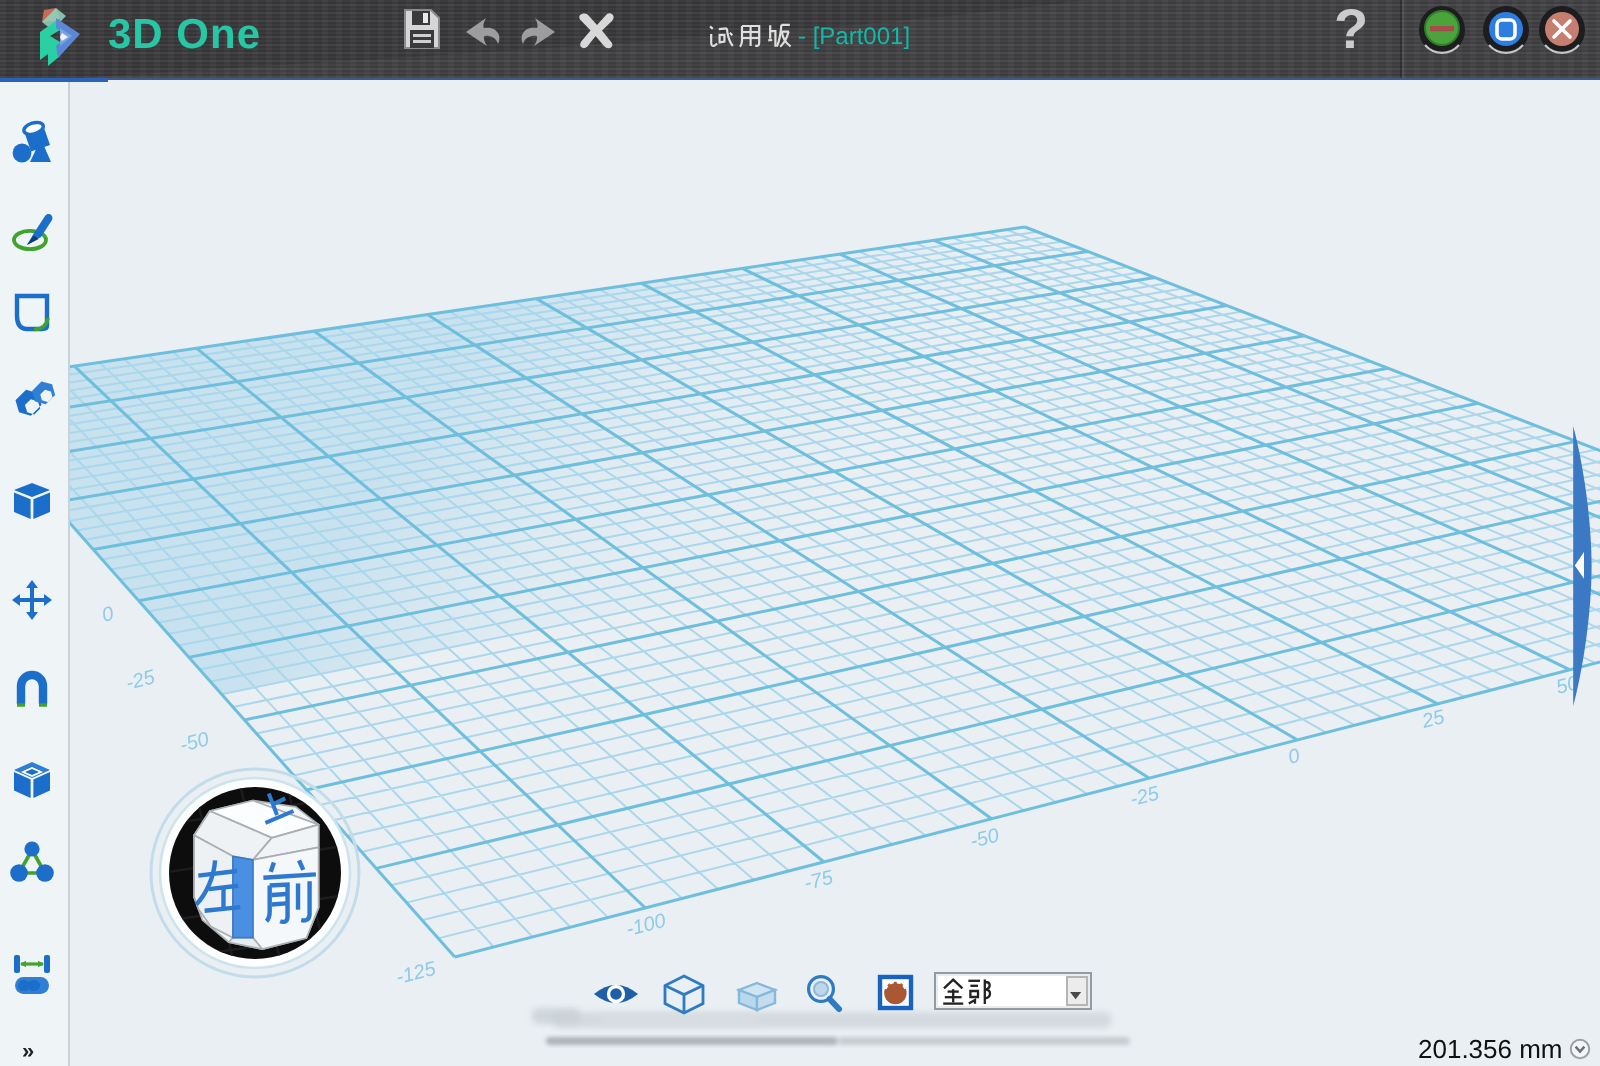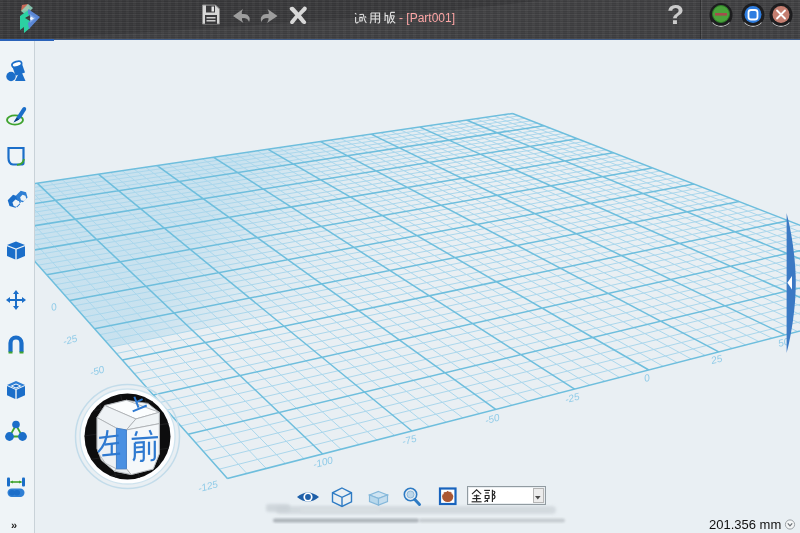--- a/index.html
+++ b/index.html
@@ -1,19 +1,19 @@
 <!DOCTYPE html>
 <html><head><meta charset="utf-8"><style>
 *{margin:0;padding:0;box-sizing:border-box}
 html,body{width:800px;height:533px;overflow:hidden;font-family:"Liberation Sans",sans-serif}
 #app{position:relative;width:800px;height:533px;background:#e9eff3}
 #titlebar{position:absolute;left:0;top:0;width:800px;height:39px;background:#39393b;overflow:hidden}
 .noise{position:absolute;inset:0;background:repeating-linear-gradient(0deg,rgba(255,255,255,.05) 0 1px,rgba(0,0,0,.06) 1px 2px,rgba(255,255,255,.02) 2px 3px,rgba(0,0,0,.04) 3px 4px),repeating-linear-gradient(90deg,rgba(255,255,255,.025) 0 3px,rgba(0,0,0,.025) 3px 7px)}
 #logotext{position:absolute;left:54px;top:6px;font-size:21px;font-weight:bold;color:#27c7a5;letter-spacing:0.5px}
-#doctitle{position:absolute;left:399px;top:11px;font-size:12px;color:#fca5a5}
+#doctitle{position:absolute;left:399px;top:11px;font-size:12px;color:#14b8a6}
 #help{position:absolute;left:667px;top:-1px;font-size:28px;font-weight:bold;color:#cbcbcb}
 #blueline{position:absolute;left:0;top:39px;width:800px;height:1px;background:#3d5a86;z-index:5}
 #blueline2{position:absolute;left:0;top:39px;width:54px;height:2px;background:#2a62b8;z-index:6}
 #sidebar{position:absolute;left:0;top:40px;width:35px;height:493px;background:#eff4f7;border-right:1px solid #c9d2d8}
 #canvas{position:absolute;left:35px;top:40px;width:765px;height:493px;background:#e9eff3;overflow:hidden}
 #mm{position:absolute;left:709px;top:517px;font-size:13px;color:#111}
 </style></head><body>
 <div id="app">
 
 <div id="canvas">
@@ -215,20 +215,21 @@
   <ellipse cx="753" cy="15" rx="11.5" ry="12" fill="#1d1d1f"></ellipse>
   <path d="M744.5 22.5 A 11.5 12 0 0 0 761.5 22.5" stroke="#c4c5c6" stroke-width="1.1" fill="none"></path>
   <circle cx="753" cy="14.5" r="8.5" fill="#2e7de0"></circle>
   <rect x="748.5" y="10" width="9" height="9.5" rx="2.5" fill="none" stroke="#fff" stroke-width="1.8"></rect>
   <ellipse cx="781" cy="15" rx="11.5" ry="12" fill="#1d1d1f"></ellipse>
   <path d="M772.5 22.5 A 11.5 12 0 0 0 789.5 22.5" stroke="#c4c5c6" stroke-width="1.1" fill="none"></path>
   <circle cx="781" cy="14.5" r="8.5" fill="#c57e70"></circle>
   <path d="M777 10.5 L785 18.5 M785 10.5 L777 18.5" stroke="#fff" stroke-width="1.8" stroke-linecap="round"></path>
  </g>
 </svg>
+<div id="logotext">3D One</div>
 <svg id="dt1" width="42" height="15" style="position:absolute;left:354px;top:11px" fill="none" stroke="#dfdfdf" stroke-width="1.1">
  <g>
   <path d="M1 2.2 L2.4 3.4"></path>
   <path d="M1.6 6 L1.6 10.6 C1.6 11.8 2.3 12.2 3.4 11.7 L4.6 10.8"></path>
   <path d="M5.4 3.6 L9.4 3.2"></path>
   <path d="M9.4 3.2 C9.8 7 10.8 10.2 12.4 12 M10.9 5.4 L12.2 6.6"></path>
   <path d="M5.8 6.4 L8.2 6.4 L8.2 9.8 L5.8 10.2 Z"></path>
  </g>
  <g transform="translate(15,0)">
   <path d="M2 2 L10.6 2 L10.6 10.4 C10.6 11.8 9.9 12.3 8.6 11.7"></path>

